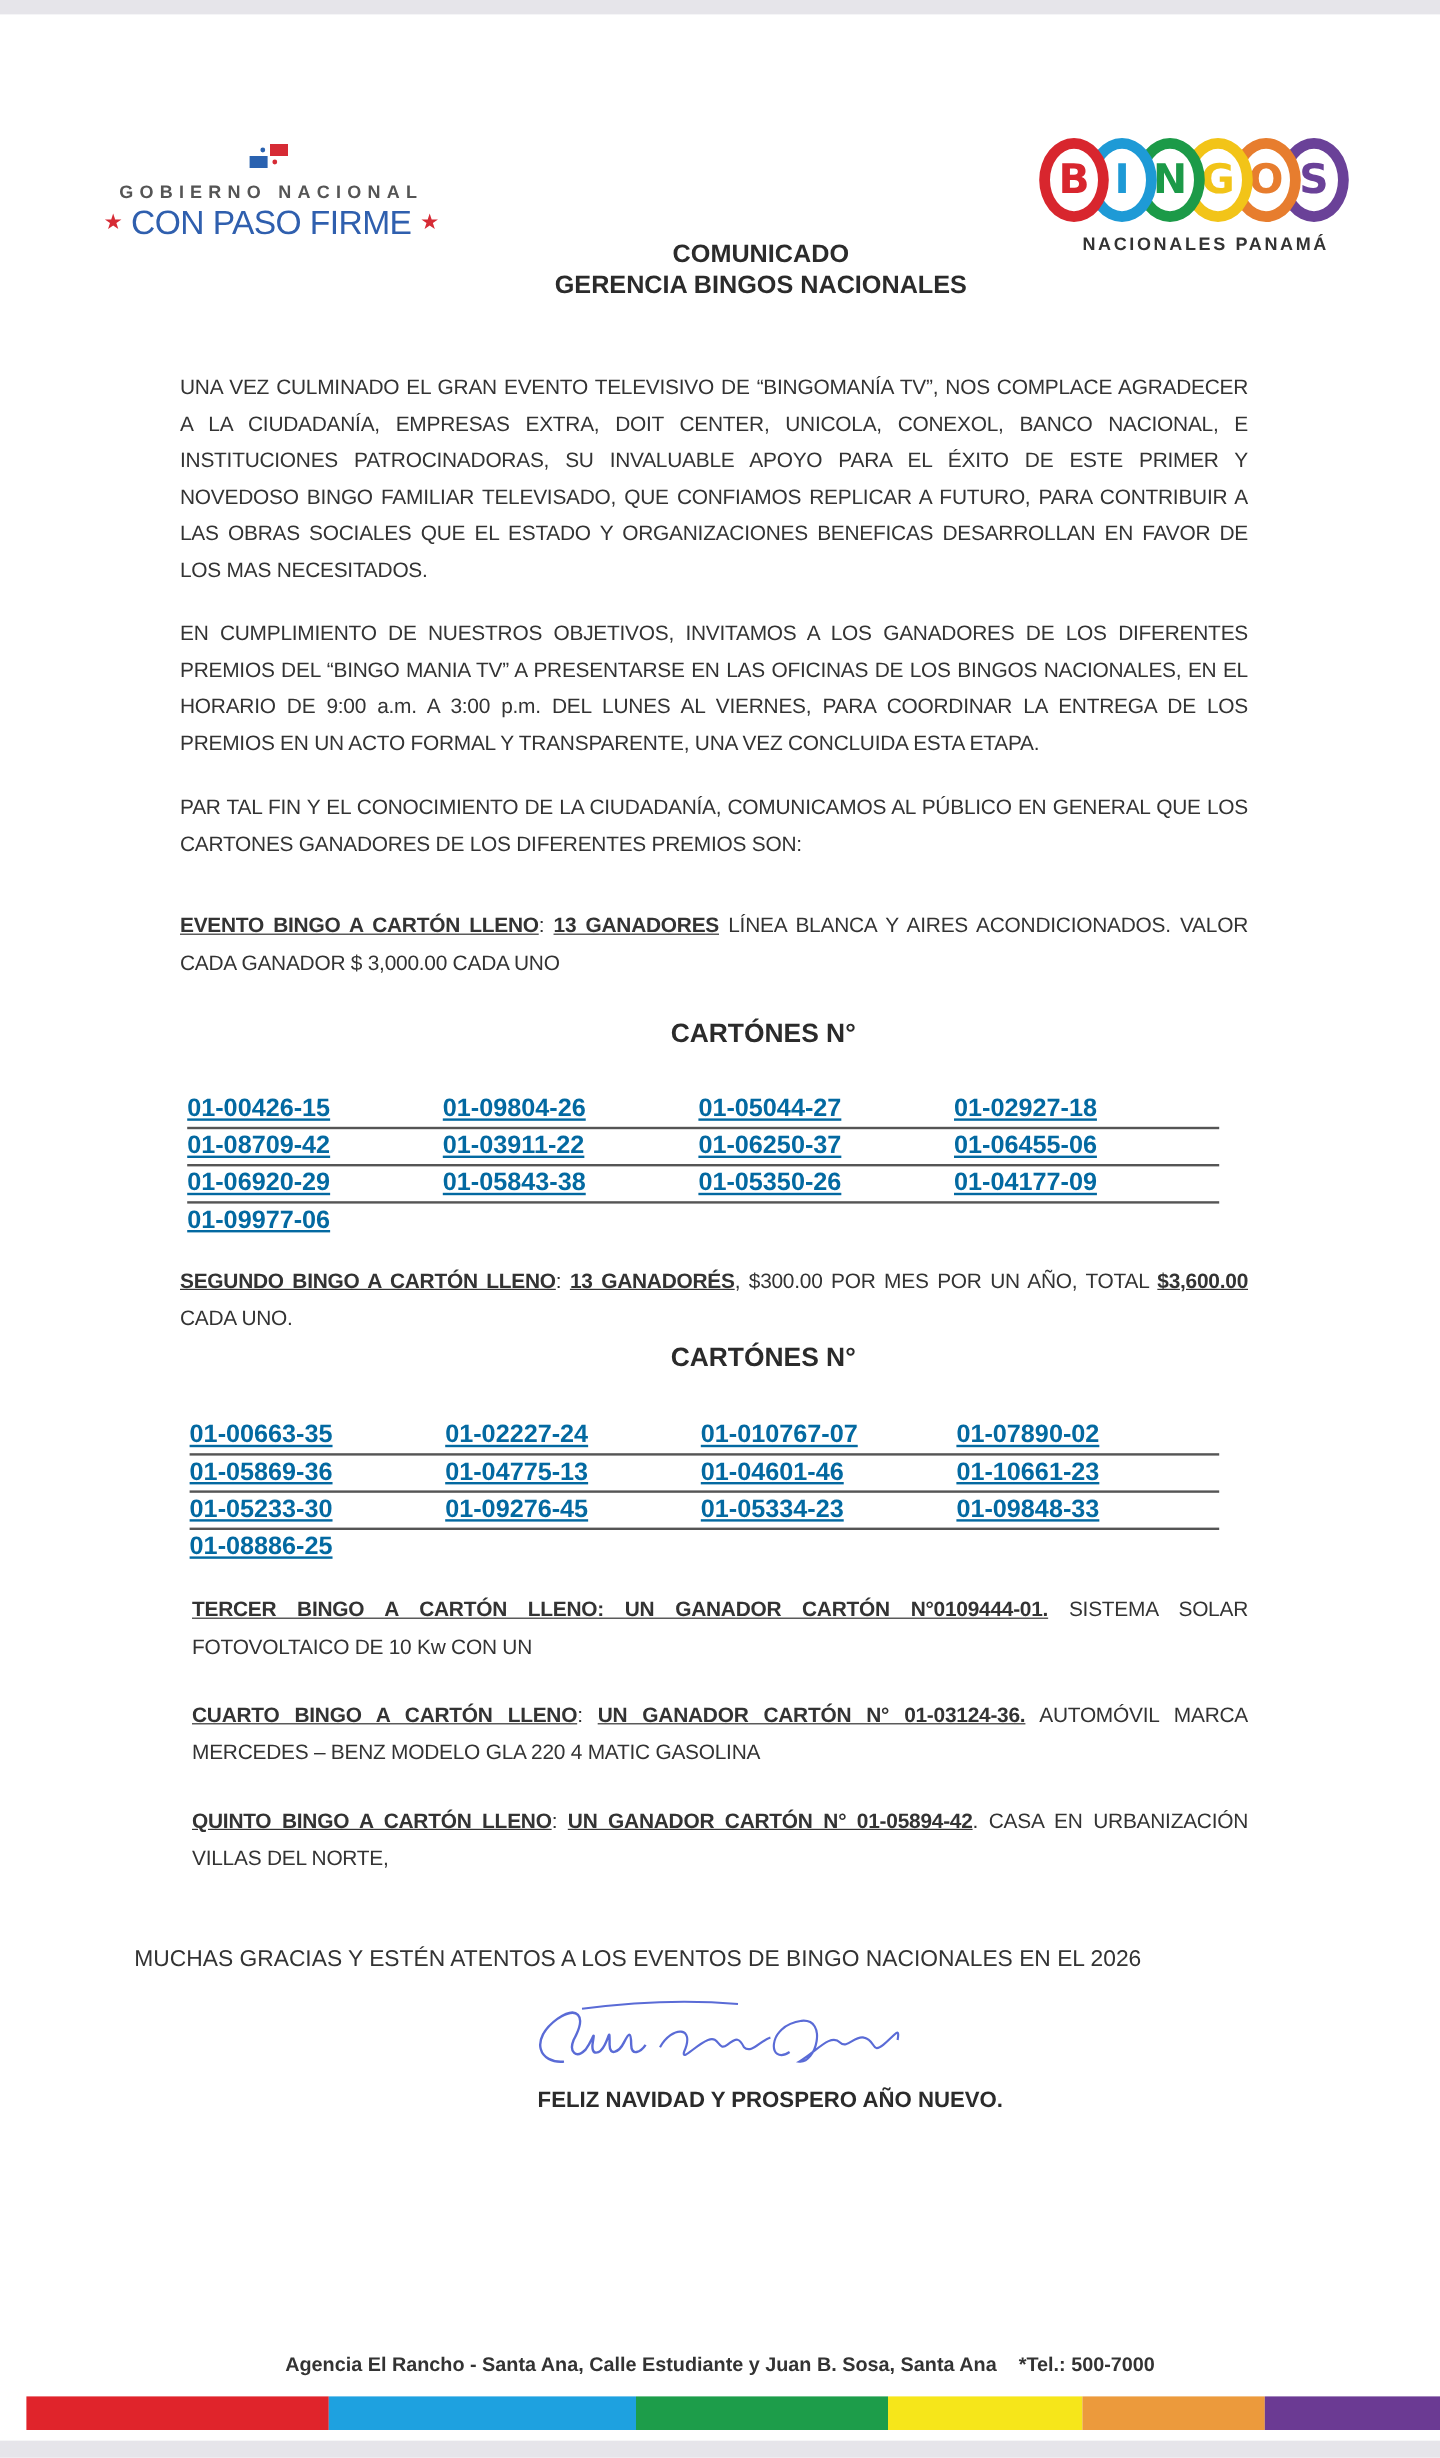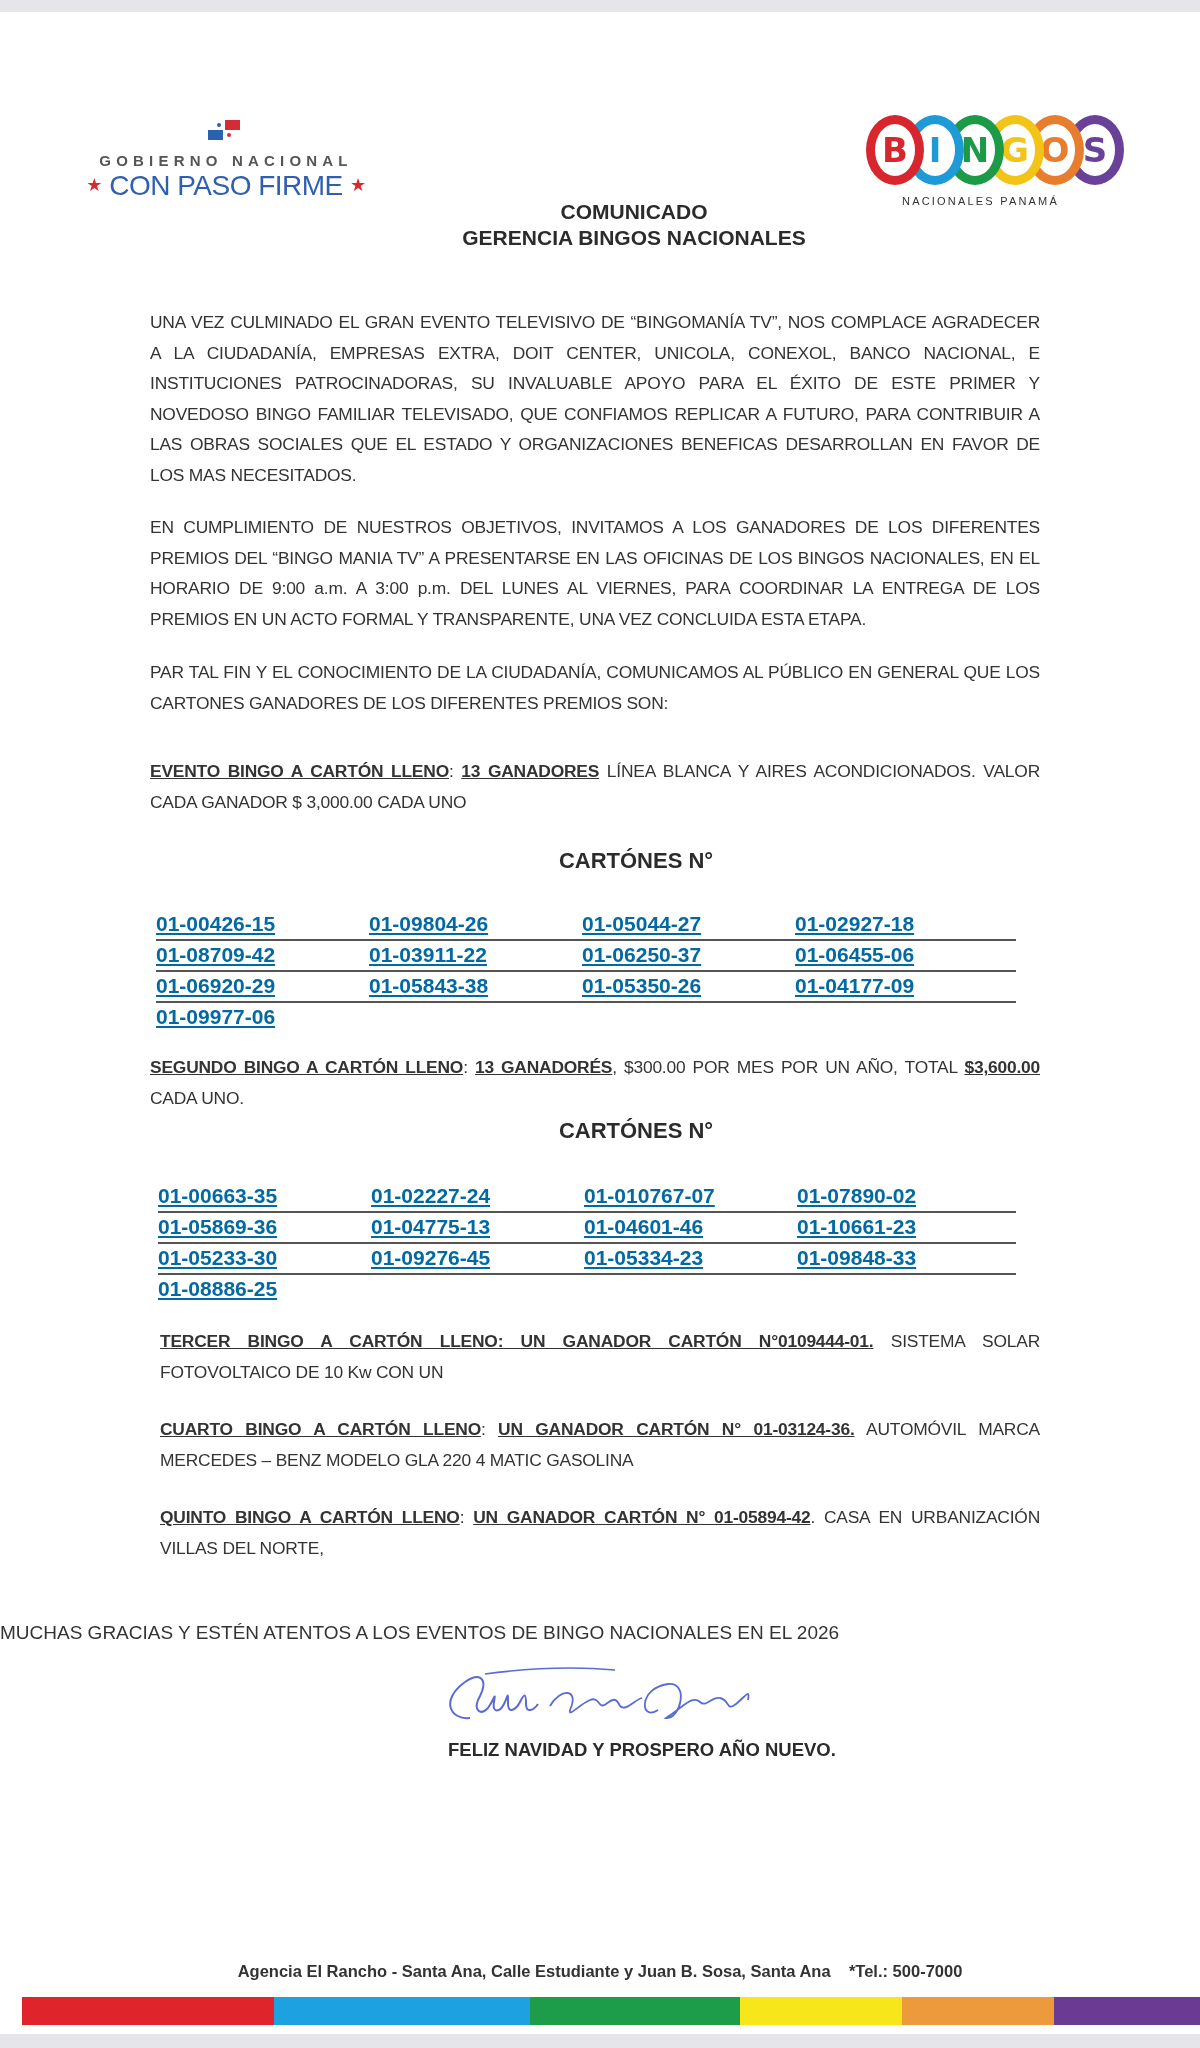--- a/index.html
+++ b/index.html
@@ -29,38 +29,38 @@
 
   
   .bingo-logo { left: 866px; top: 103px; width: 260px; height: 100px; }
   .balls { position:absolute; left:0; top:0; height:78px; width:260px; }
   .ball {
     position:absolute; top:0; width:58px; height:70px; border-radius:50%;
     border:9px solid; box-sizing:border-box; background:#fff;
     display:flex; align-items:center; justify-content:center;
     font-weight:bold; font-size:34px; font-family:"DejaVu Sans", sans-serif;
   }
-  .bingo-sub { position:absolute; left:36px; top:80px; font-size:11px; font-weight:normal; letter-spacing:2.2px; color:#333; white-space:nowrap; }
+  .bingo-sub { position:absolute; left:36px; top:80px; font-size:15px; font-weight:bold; letter-spacing:2.2px; color:#333; white-space:nowrap; }
 
   .title { left: 0; width: 1200px; text-align: center; font-weight: bold; font-size: 21px; color:#2b2b2b;padding-left:34px; }
 
   .para {
     left: 150px; width: 890px; font-size: 17.4px; line-height: 30.5px;
     text-align: justify; color:#333; letter-spacing:-0.2px;
   }
   .para .u { text-decoration: underline; font-weight: bold; }
   .heading-c { left:0; width:1200px; text-align:center; font-weight:bold; font-size:22px; color:#2b2b2b;padding-left:36px; }
 
   .grid { left: 156px; width: 860px; font-size: 21px; font-weight: bold; color:#0369a1; }
   .grid-row { position: relative; height: 29px; border-bottom: 2px solid #555; display: flex; }
   .grid-row.last { border-bottom: none; }
   .grid-row .cell { width: 213px; text-decoration: underline; line-height: 28px; }
   .grid-row.last .cell { text-decoration: underline; }
 
-  .closing { left: 0; width: 1063px; font-size: 19px; color:#333; }
+  .closing { left: 0; width: 1063px; text-align: center; font-size: 19px; color:#333; }
   .signature { left: 430px; top: 1648px; width: 380px; height: 80px; }
   .feliz { left: 448px; top: 1727px; font-size: 18.5px; font-weight: bold; color:#2b2b2b; }
 
   .address { left: 0; width: 1200px; top: 1950px; text-align: center; font-size: 16.5px; font-weight: bold; color:#333; }
   .colorbar { left: 22px; top: 1985px; width: 1178px; height: 28px; display: flex; }
   .colorbar .seg { height: 100%; }
   .footer-shade { position:absolute; left:0; top:2034px; width:1200px; height:14px; background:#e6e5ea; }
 </style>
 </head>
 <body>

